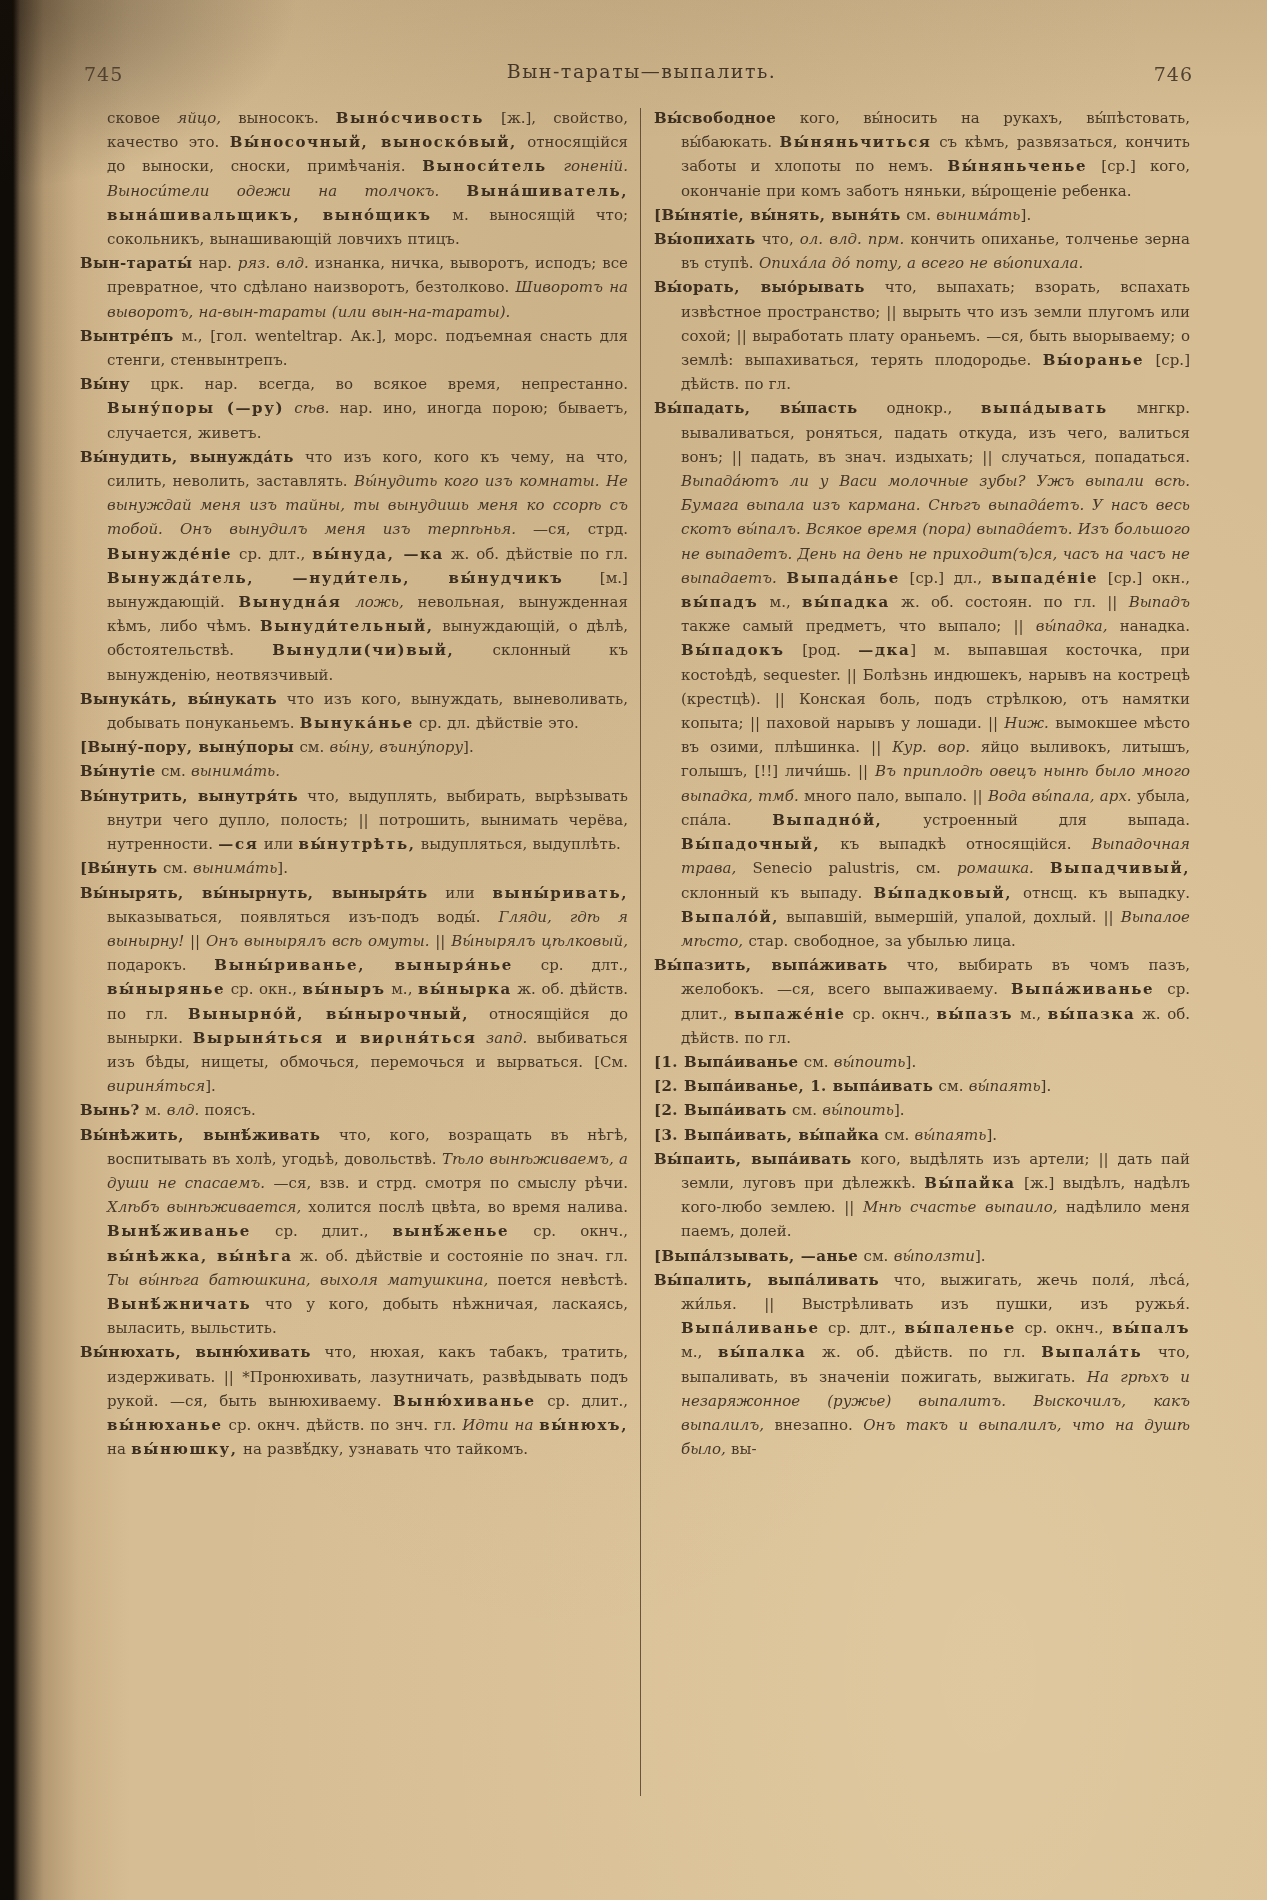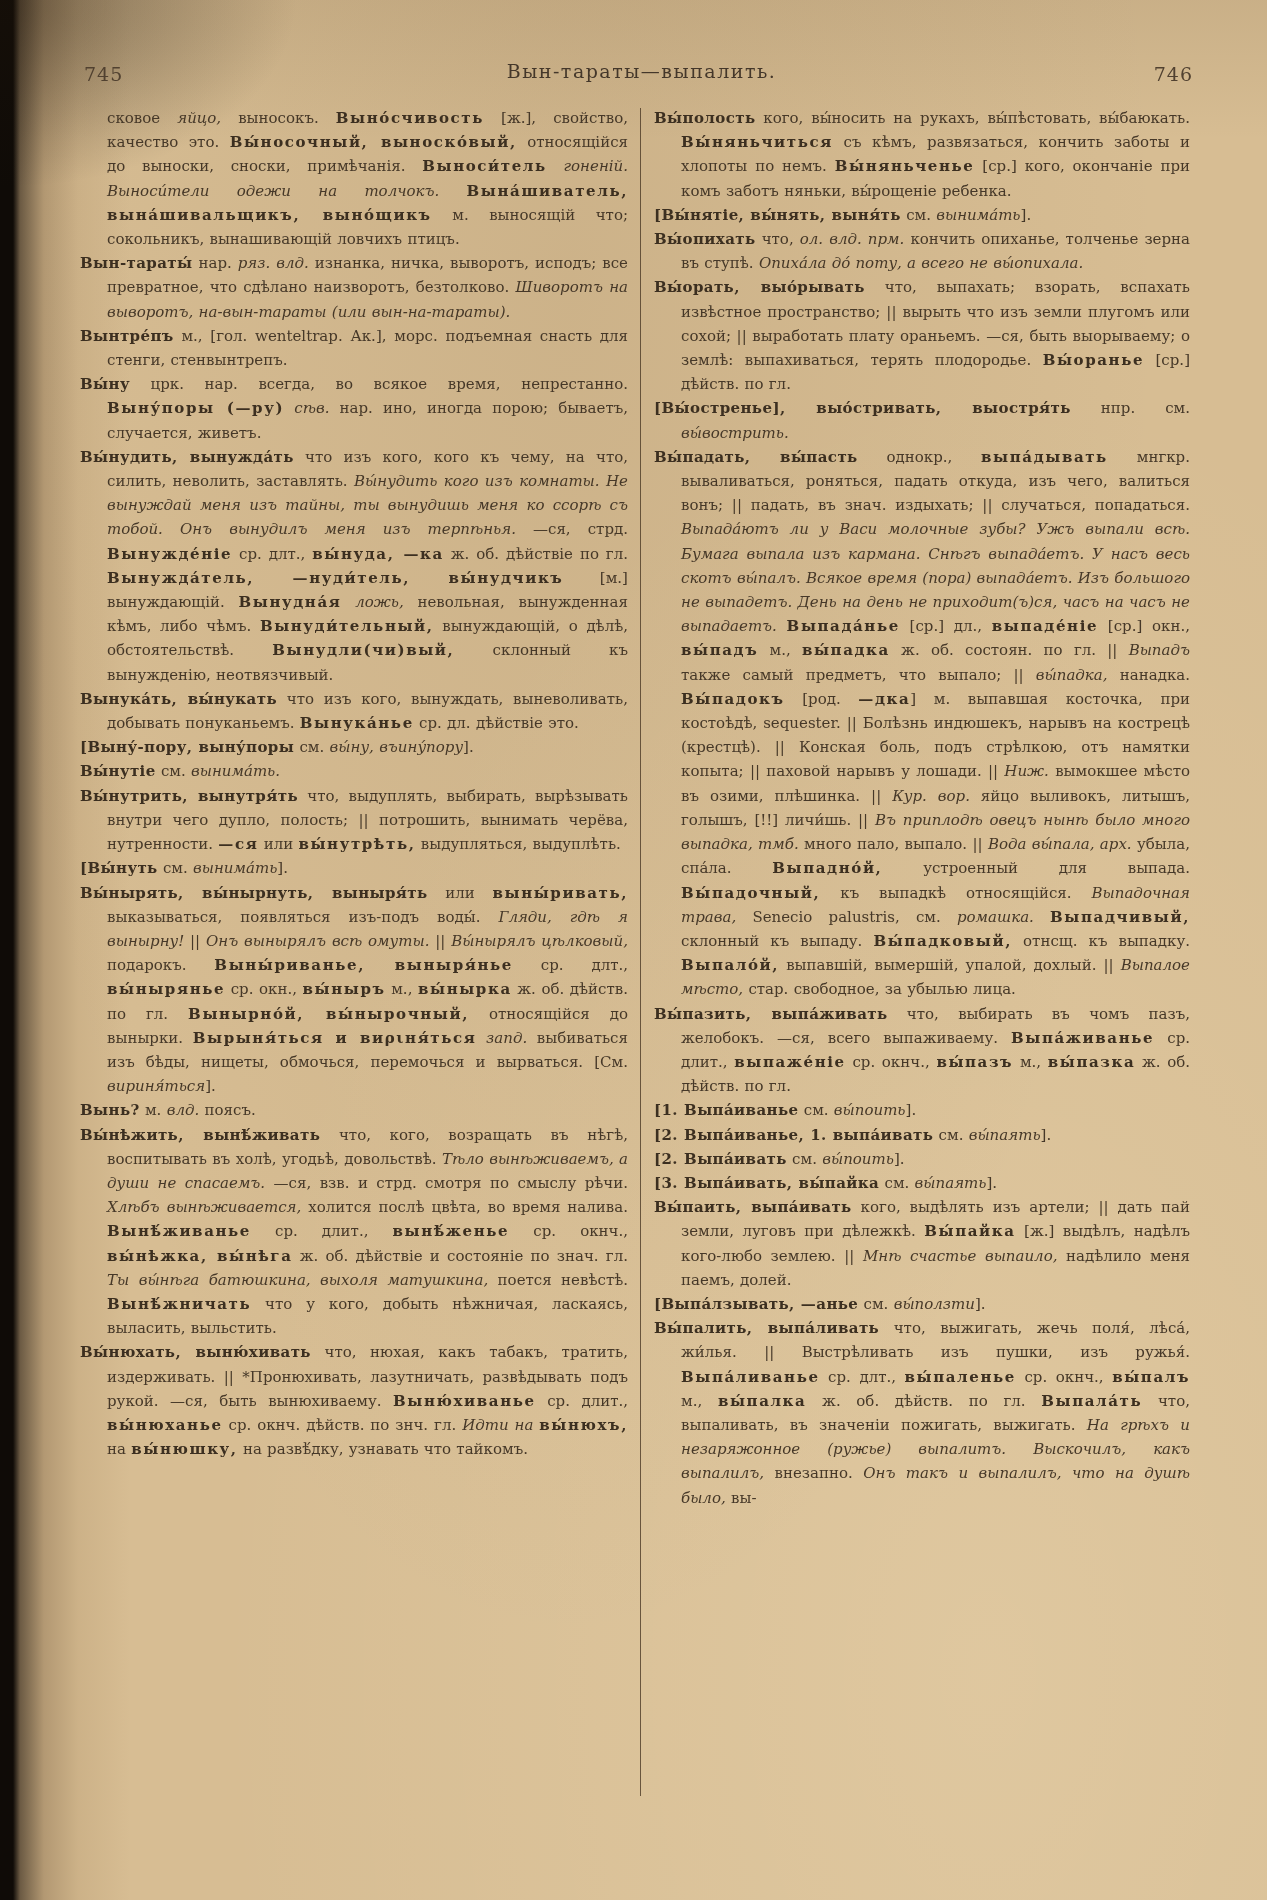--- a/index.html
+++ b/index.html
@@ -74,25 +74,24 @@
         <p class="entry"><span class="hw">Вы́нутіе</span><span> см. </span><span class="it">вынима́ть.</span></p>
         <p class="entry"><span class="hw">Вы́нутрить, вынутря́ть</span><span> что, выдуплять, выбирать, вырѣзывать внутри чего дупло, полость; || потрошить, вынимать черёва, нутренности. </span><span class="dw">—ся</span><span> или </span><span class="dw">вы́нутрѣть,</span><span> выдупляться, выдуплѣть.</span></p>
         <p class="entry"><span class="hw">[Вы́нуть</span><span> см. </span><span class="it">вынима́ть</span><span>].</span></p>
         <p class="entry"><span class="hw">Вы́нырять, вы́нырнуть, выныря́ть</span><span> или </span><span class="dw">выны́ривать,</span><span> выказываться, появляться изъ-подъ воды́. </span><span class="it">Гляди, гдѣ я вынырну!</span><span> || </span><span class="it">Онъ вынырялъ всѣ омуты.</span><span> || </span><span class="it">Вы́нырялъ цѣлковый,</span><span> подарокъ. </span><span class="dw">Выны́риванье, выныря́нье</span><span> ср. длт., </span><span class="dw">вы́нырянье</span><span> ср. окн., </span><span class="dw">вы́ныръ</span><span> м., </span><span class="dw">вы́нырка</span><span> ж. об. дѣйств. по гл. </span><span class="dw">Вынырно́й, вы́нырочный,</span><span> относящійся до вынырки. </span><span class="dw">Вырыня́ться и виριня́ться</span><span> </span><span class="it">запд.</span><span> выбиваться изъ бѣды, нищеты, обмочься, перемочься и вырваться. [См. </span><span class="it">вириня́ться</span><span>].</span></p>
         <p class="entry"><span class="hw">Вынь?</span><span> м. </span><span class="it">влд.</span><span> поясъ.</span></p>
         <p class="entry"><span class="hw">Вы́нѣжить, вынѣ́живать</span><span> что, кого, возращать въ нѣгѣ, воспитывать въ холѣ, угодьѣ, довольствѣ. </span><span class="it">Тѣло вынѣживаемъ, а души не спасаемъ.</span><span> —ся, взв. и стрд. смотря по смыслу рѣчи. </span><span class="it">Хлѣбъ вынѣживается,</span><span> холится послѣ цвѣта, во время налива. </span><span class="dw">Вынѣ́живанье</span><span> ср. длит., </span><span class="dw">вынѣ́женье</span><span> ср. окнч., </span><span class="dw">вы́нѣжка, вы́нѣга</span><span> ж. об. дѣйствіе и состояніе по знач. гл. </span><span class="it">Ты вы́нѣга батюшкина, выхоля матушкина,</span><span> поется невѣстѣ. </span><span class="dw">Вынѣ́жничать</span><span> что у кого, добыть нѣжничая, ласкаясь, выласить, выльстить.</span></p>
         <p class="entry"><span class="hw">Вы́нюхать, выню́хивать</span><span> что, нюхая, какъ табакъ, тратить, издерживать. || *Пронюхивать, лазутничать, развѣдывать подъ рукой. —ся, быть вынюхиваему. </span><span class="dw">Выню́хиванье</span><span> ср. длит., </span><span class="dw">вы́нюханье</span><span> ср. окнч. дѣйств. по знч. гл. </span><span class="it">Идти на</span><span> </span><span class="dw">вы́нюхъ,</span><span> на </span><span class="dw">вы́нюшку,</span><span> на развѣ́дку, узнавать что тайкомъ.</span></p>
       </div>
     <div class="divider"></div>
     <div class="col col-right">
-        <p class="entry"><span class="hw">Вы́полость</span><span> кого, вы́носить на рукахъ, вы́пѣстовать, вы́баюкать. </span><span class="dw">Вы́няньчиться</span><span> съ кѣмъ, развязаться, кончить заботы и хлопоты по немъ. </span><span class="dw">Вы́няньченье</span><span> [ср.] кого, окончаніе при комъ заботъ няньки, вы́рощеніе ребенка.</span></p>
+        <p class="entry"><span class="hw">Вы́свободное</span><span> кого, вы́носить на рукахъ, вы́пѣстовать, вы́баюкать. </span><span class="dw">Вы́няньчиться</span><span> съ кѣмъ, развязаться, кончить заботы и хлопоты по немъ. </span><span class="dw">Вы́няньченье</span><span> [ср.] кого, окончаніе при комъ заботъ няньки, вы́рощеніе ребенка.</span></p>
         <p class="entry"><span class="hw">[Вы́нятіе, вы́нять, выня́ть</span><span> см. </span><span class="it">вынима́ть</span><span>].</span></p>
         <p class="entry"><span class="hw">Вы́опихать</span><span> что, </span><span class="it">ол. влд. прм.</span><span> кончить опиханье, толченье зерна въ ступѣ. </span><span class="it">Опиха́ла до́ поту, а всего не вы́опихала.</span></p>
         <p class="entry"><span class="hw">Вы́орать, выо́рывать</span><span> что, выпахать; взорать, вспахать извѣстное пространство; || вырыть что изъ земли плугомъ или сохой; || выработать плату ораньемъ. —ся, быть выорываему; о землѣ: выпахиваться, терять плодородье. </span><span class="dw">Вы́оранье</span><span> [ср.] дѣйств. по гл.</span></p>
-        <p class="entry"><span class="hw">[Вы́остренье], выо́стривать, выостря́ть</span><span> нпр. см. </span><span class="it">вы́вострить.</span></p>
         <p class="entry"><span class="hw">Вы́падать, вы́пасть</span><span> однокр., </span><span class="dw">выпа́дывать</span><span> мнгкр. вываливаться, роняться, падать откуда, изъ чего, валиться вонъ; || падать, въ знач. издыхать; || случаться, попадаться. </span><span class="it">Выпада́ютъ ли у Васи молочные зубы? Ужъ выпали всѣ. Бумага выпала изъ кармана. Снѣгъ выпада́етъ. У насъ весь скотъ вы́палъ. Всякое время (пора) выпада́етъ. Изъ большого не выпадетъ. День на день не приходит(ъ)ся, часъ на часъ не выпадаетъ.</span><span> </span><span class="dw">Выпада́нье</span><span> [ср.] дл., </span><span class="dw">выпаде́ніе</span><span> [ср.] окн., </span><span class="dw">вы́падъ</span><span> м., </span><span class="dw">вы́падка</span><span> ж. об. состоян. по гл. || </span><span class="it">Выпадъ</span><span> также самый предметъ, что выпало; || </span><span class="it">вы́падка,</span><span> нанадка. </span><span class="dw">Вы́падокъ</span><span> [род. </span><span class="dw">—дка</span><span>] м. выпавшая косточка, при костоѣдѣ, sequester. || Болѣзнь индюшекъ, нарывъ на кострецѣ (крестцѣ). || Конская боль, подъ стрѣлкою, отъ намятки копыта; || паховой нарывъ у лошади. || </span><span class="it">Ниж.</span><span> вымокшее мѣсто въ озими, плѣшинка. || </span><span class="it">Кур. вор.</span><span> яйцо выливокъ, литышъ, голышъ, [!!] личи́шь. || </span><span class="it">Въ приплодѣ овецъ нынѣ было много выпадка,</span><span> </span><span class="it">тмб.</span><span> много пало, выпало. || </span><span class="it">Вода вы́пала,</span><span> </span><span class="it">арх.</span><span> убыла, спа́ла. </span><span class="dw">Выпадно́й,</span><span> устроенный для выпада. </span><span class="dw">Вы́падочный,</span><span> къ выпадкѣ относящійся. </span><span class="it">Выпадочная трава,</span><span> Senecio palustris, см. </span><span class="it">ромашка.</span><span> </span><span class="dw">Выпадчивый,</span><span> склонный къ выпаду. </span><span class="dw">Вы́падковый,</span><span> отнсщ. къ выпадку. </span><span class="dw">Выпало́й,</span><span> выпавшій, вымершій, упалой, дохлый. || </span><span class="it">Выпалое мѣсто,</span><span> стар. свободное, за убылью лица.</span></p>
         <p class="entry"><span class="hw">Вы́пазить, выпа́живать</span><span> что, выбирать въ чомъ пазъ, желобокъ. —ся, всего выпаживаему. </span><span class="dw">Выпа́живанье</span><span> ср. длит., </span><span class="dw">выпаже́ніе</span><span> ср. окнч., </span><span class="dw">вы́пазъ</span><span> м., </span><span class="dw">вы́пазка</span><span> ж. об. дѣйств. по гл.</span></p>
         <p class="entry"><span class="hw">[1. Выпа́иванье</span><span> см. </span><span class="it">вы́поить</span><span>].</span></p>
         <p class="entry"><span class="hw">[2. Выпа́иванье, 1. выпа́ивать</span><span> см. </span><span class="it">вы́паять</span><span>].</span></p>
         <p class="entry"><span class="hw">[2. Выпа́ивать</span><span> см. </span><span class="it">вы́поить</span><span>].</span></p>
         <p class="entry"><span class="hw">[3. Выпа́ивать, вы́пайка</span><span> см. </span><span class="it">вы́паять</span><span>].</span></p>
         <p class="entry"><span class="hw">Вы́паить, выпа́ивать</span><span> кого, выдѣлять изъ артели; || дать пай земли, луговъ при дѣлежкѣ. </span><span class="dw">Вы́пайка</span><span> [ж.] выдѣлъ, надѣлъ кого-любо землею. || </span><span class="it">Мнѣ счастье выпаило,</span><span> надѣлило меня паемъ, долей.</span></p>
         <p class="entry"><span class="hw">[Выпа́лзывать, —анье</span><span> см. </span><span class="it">вы́ползти</span><span>].</span></p>
         <p class="entry"><span class="hw">Вы́палить, выпа́ливать</span><span> что, выжигать, жечь поля́, лѣса́, жи́лья. || Выстрѣливать изъ пушки, изъ ружья́. </span><span class="dw">Выпа́ливанье</span><span> ср. длт., </span><span class="dw">вы́паленье</span><span> ср. окнч., </span><span class="dw">вы́палъ</span><span> м., </span><span class="dw">вы́палка</span><span> ж. об. дѣйств. по гл. </span><span class="dw">Выпала́ть</span><span> что, выпаливать, въ значеніи пожигать, выжигать. </span><span class="it">На грѣхъ и незаряжонное (ружье) выпалитъ. Выскочилъ, какъ выпалилъ,</span><span> внезапно. </span><span class="it">Онъ такъ и выпалилъ, что на душѣ было,</span><span> вы-</span></p>
       </div>

